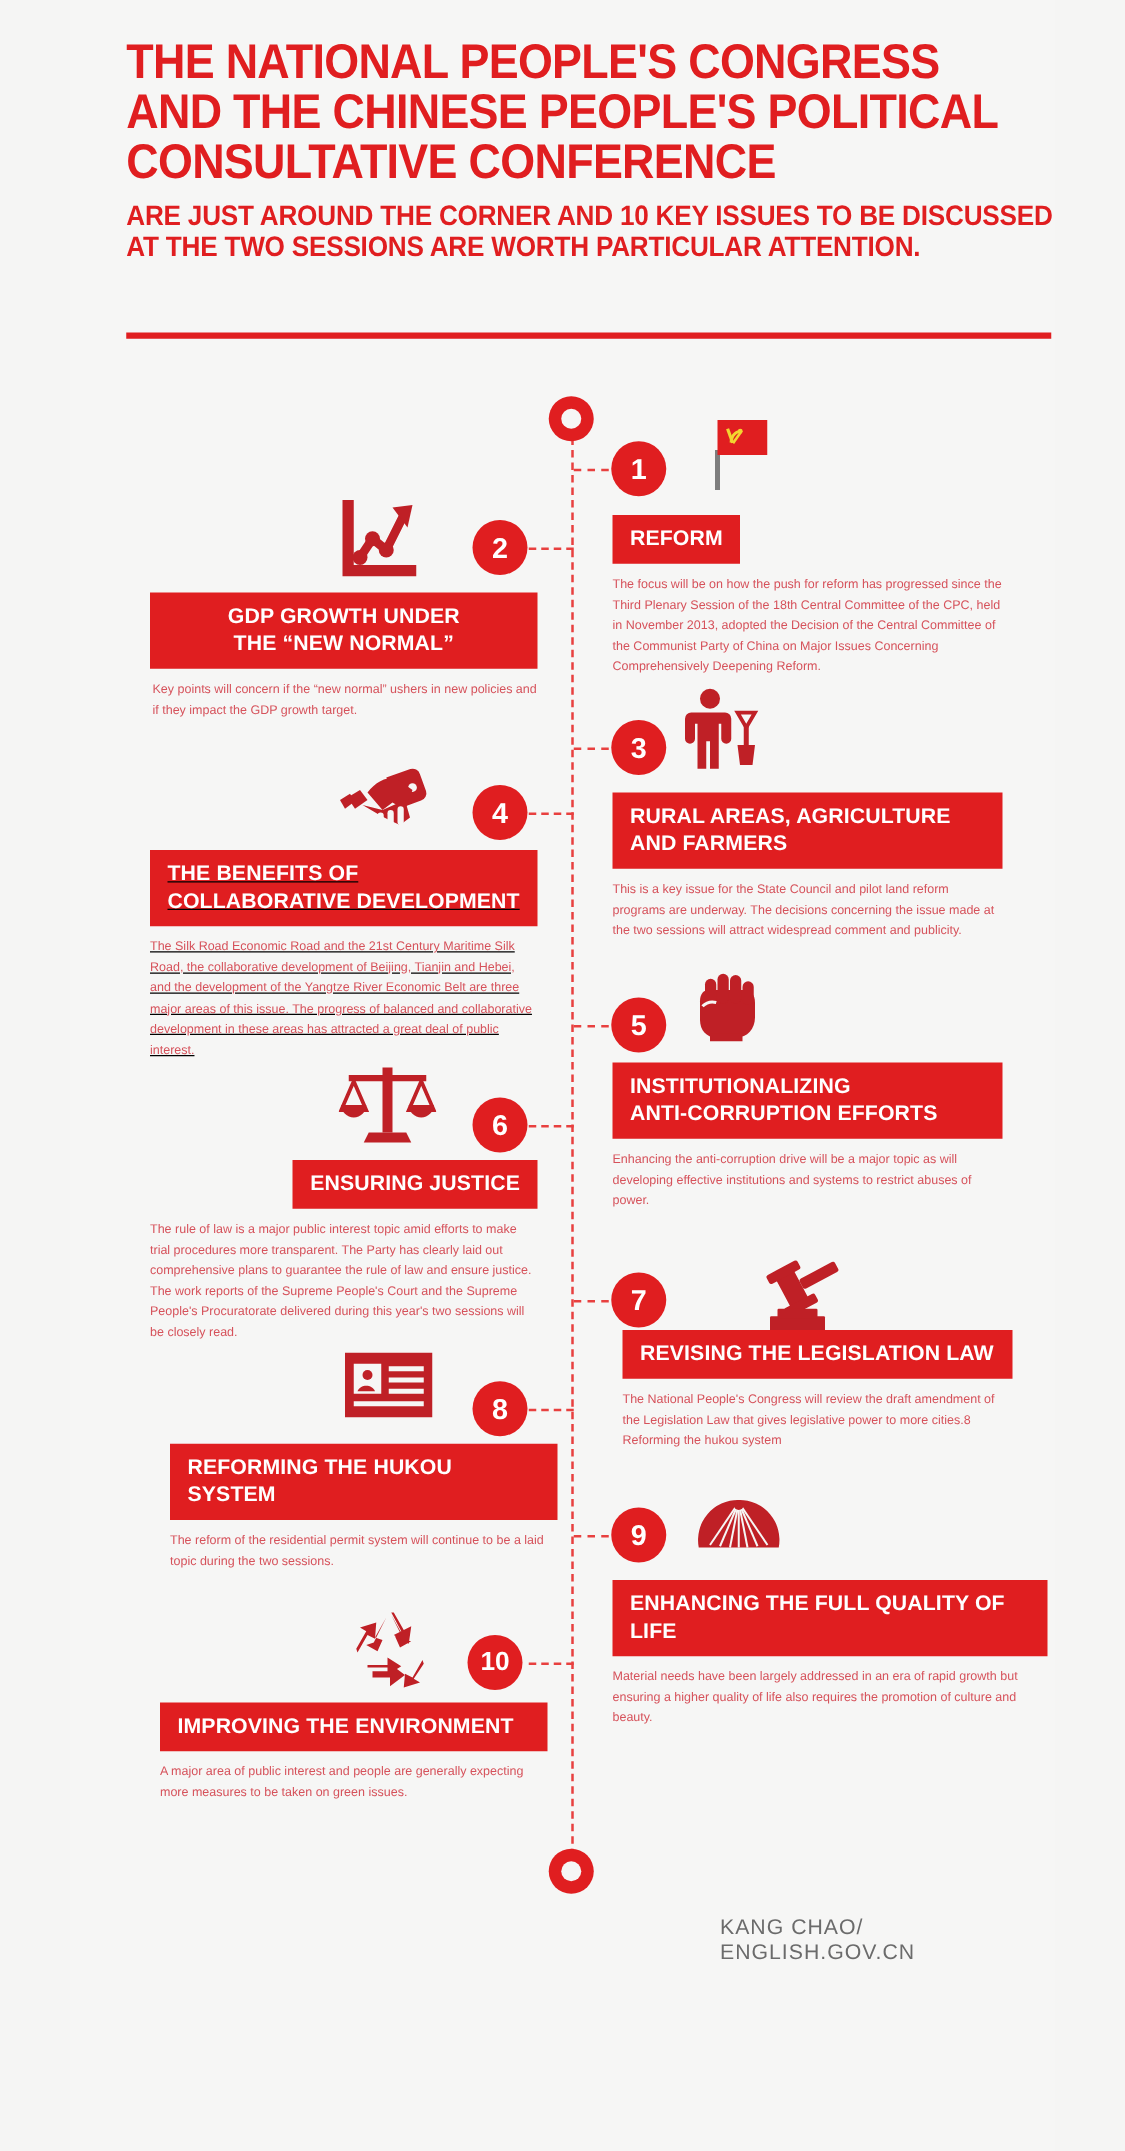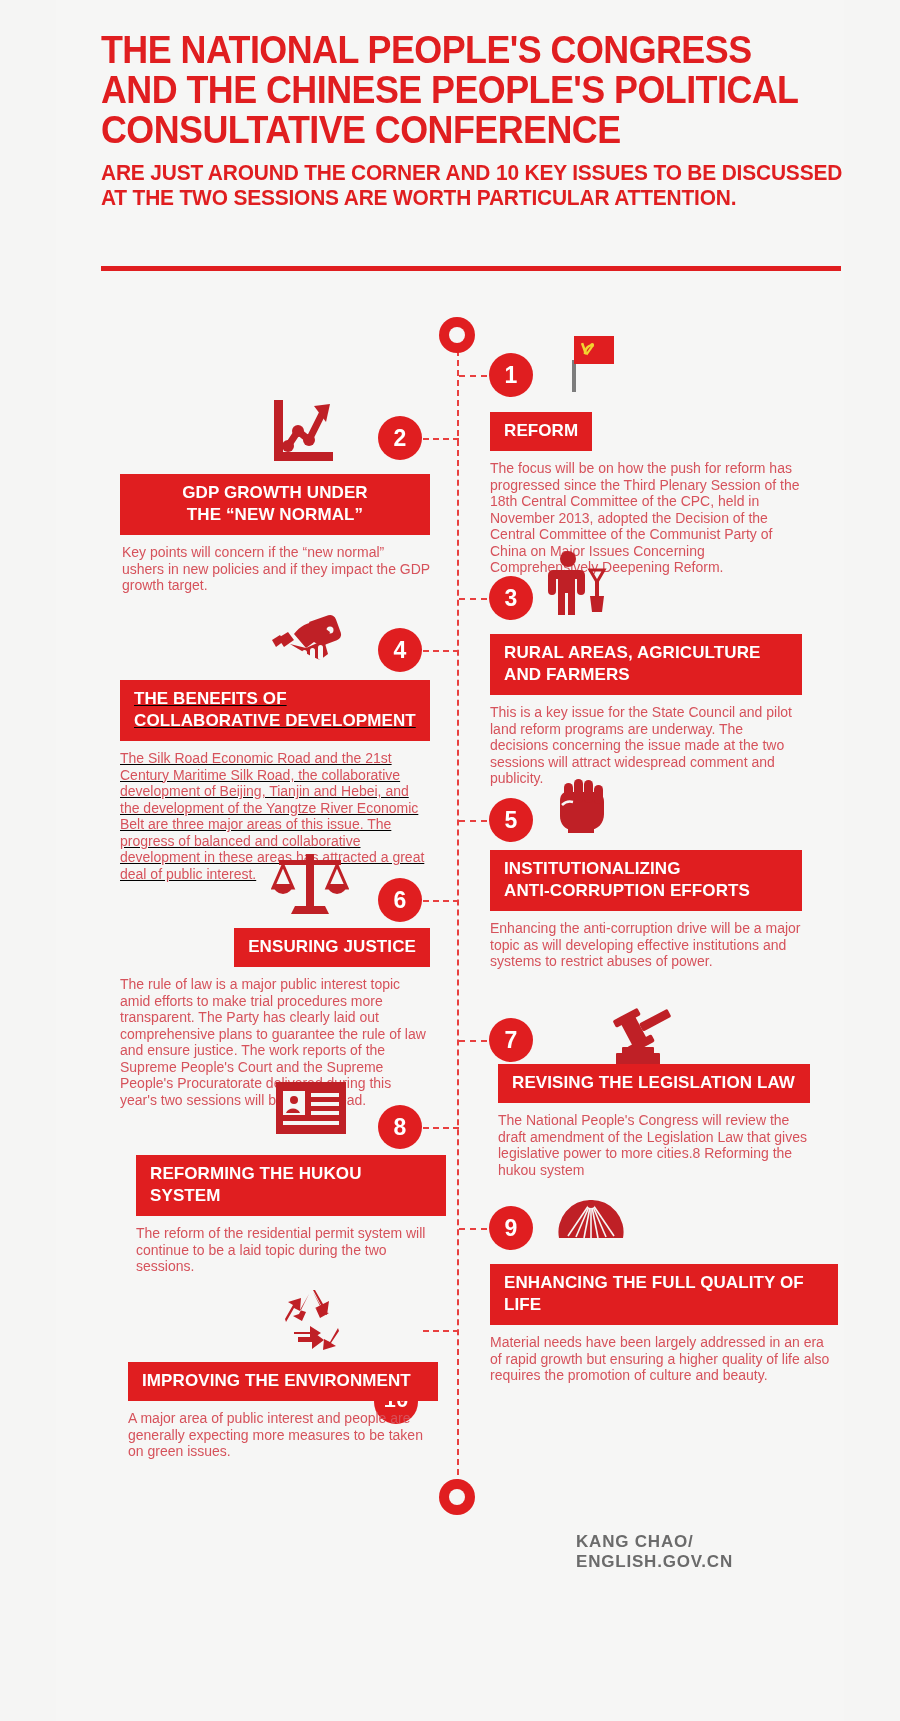--- a/index.html
+++ b/index.html
@@ -121,40 +121,39 @@
     font-weight: bold;
     font-size: 17px;
     line-height: 22px;
     padding: 8px 14px 9px 14px;
     box-sizing: border-box;
     letter-spacing: 0.1px;
   }
   .bar.wide { display: block; }
   .body-text {
     color: #d6525b;
-    font-size: 14px;
+    font-size: 10px;
     line-height: 16.5px;
     margin-top: 9px;
   }
   .block.right .bar { text-align: left; }
   .block.left { text-align: left; }
 
   
   .icon { position: absolute; }
 
   
   .footer {
     position: absolute;
     left: 520px;
     top: 1532px;
     color: #6b6b6b;
     font-size: 17px;
     letter-spacing: 0.8px;
     font-family: "Liberation Sans", sans-serif;
-    font-weight: bold;
   }
 </style>
 </head>
 <body>
 
 <div id="page">
 
   <div class="header">
     <div class="title-main">
       <div>THE NATIONAL PEOPLE'S CONGRESS</div>
@@ -322,21 +321,21 @@
     </g>
     <path d="M3 42 a32 32 0 0 0 64 0 a32 10 0 0 1 -64 0 z" fill="#f6f6f5"></path>
     <circle cx="35" cy="8" r="4" fill="#bf2026"></circle>
   </svg>
   <div class="block right" style="left:434px; top:1264px; width:348px;">
     <div class="bar wide">ENHANCING THE FULL QUALITY OF LIFE</div>
     <div class="body-text">Material needs have been largely addressed in an era of rapid growth but ensuring a higher quality of life also requires the promotion of culture and beauty.</div>
   </div>
 
   <div class="connector" style="left:367px; top:1330px; width:36px;"></div>
-  <div class="badge ten" style="left:318px; top:1380px;font-family:Liberation Mono, monospace;">10</div>
+  <div class="badge ten" style="left:318px; top:1308px;">10</div>
   <svg class="icon" style="left:226px; top:1288px;" width="62" height="64" viewBox="0 0 62 64">
     <g fill="#bf2026">
       <path d="M31 4 l9 16 -6 1 4 9 9 -5 -6 -1 -10 -20 z"></path>
       <path d="M27 6 l-9 16 6 2 -4 9 -9 -5 6 -2 10 -20 z" transform="rotate(0 31 32)"></path>
       <path d="M31 2 L39 17 L33 20 L45 27 L47 13 L41 16 L33 2 Z"></path>
       <path d="M12 44 L28 44 L28 38 L39 45 L28 52 L28 46 L12 46 Z" transform="rotate(0 31 32)"></path>
       <path d="M4 34 L12 20 L18 23 L19 10 L6 14 L11 17 L3 31 Z"></path>
       <path d="M16 54 L30 54 L30 61 L42 52 L30 43 L30 49 L16 49 Z"></path>
       <path d="M56 40 L48 54 L42 51 L41 62 L54 58 L49 55 L57 43 Z"></path>
     </g>

